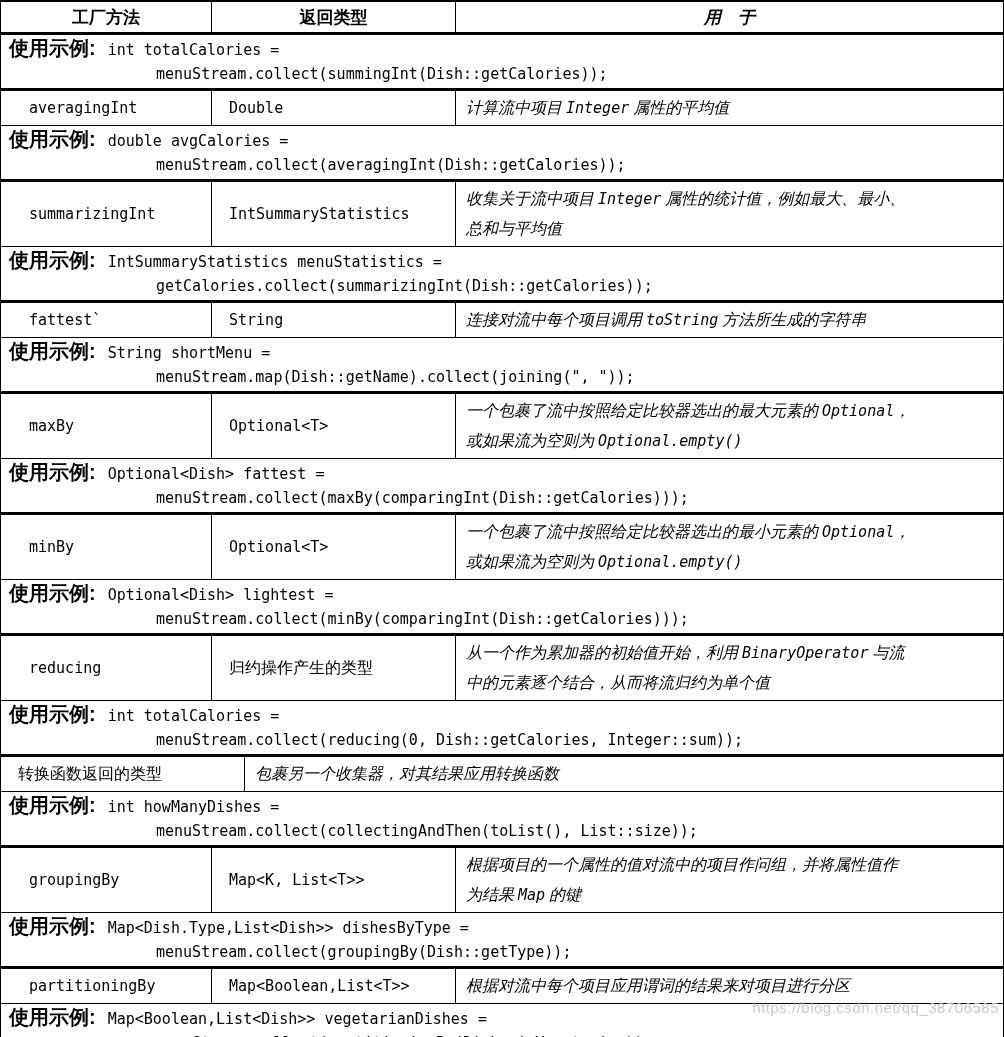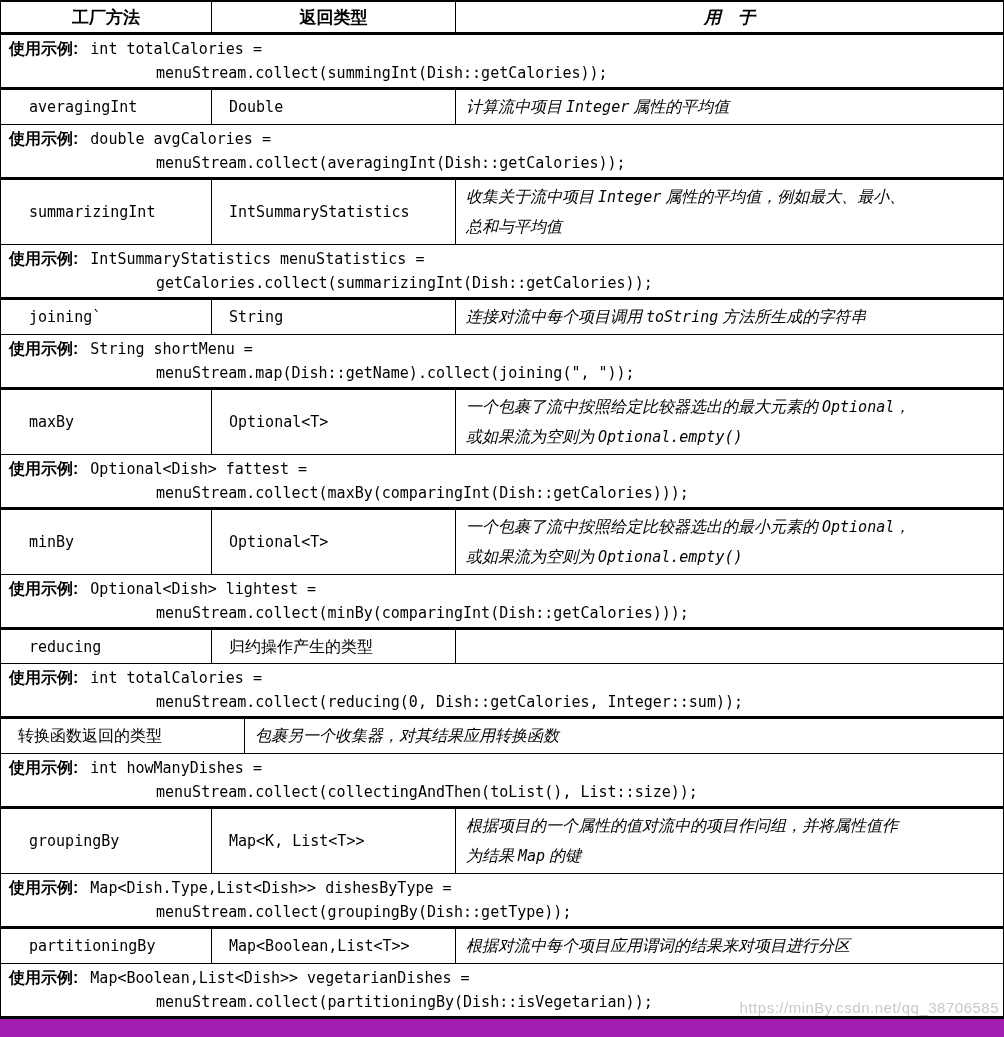--- a/index.html
+++ b/index.html
@@ -15,21 +15,21 @@
   .c{box-sizing:border-box;display:flex;align-items:center;}
   .c1{width:211px;border-right:1px solid #000;padding-left:28px;}
   .c2{width:244px;border-right:1px solid #000;padding-left:17px;}
   .c3{flex:1;padding:2px 10px 2px 10px;font-style:italic;}
   .header .c{justify-content:center;padding:0;}
   .th{font-family:"Liberation Sans","DejaVu Sans",sans-serif;font-weight:bold;font-size:17px;}
   .desc{line-height:30px;}
   .code{font-family:"DejaVu Sans Mono","Liberation Mono",monospace;font-size:15px;}
   .zh{font-family:"Liberation Serif","DejaVu Serif",serif;font-size:16px;}
   .prefix{font-family:"Liberation Sans","DejaVu Sans",sans-serif;font-weight:bold;
-          font-size:16px;margin-right:12px;white-space:nowrap;}
+          font-size:20px;margin-right:12px;white-space:nowrap;}
   .exline1{line-height:23px;display:flex;align-items:baseline;}
   .exline2{line-height:23px;padding-left:147px;}
   .watermark{position:absolute;top:999px;right:5px;
              font-family:"Liberation Sans","DejaVu Sans",sans-serif;font-size:15px;
              color:rgba(190,190,190,0.85);letter-spacing:0.5px;}
 </style>
 </head>
 <body>
 
 <div class="page">
@@ -66,33 +66,33 @@
           <div class="exline2"><span class="code">menuStream.collect(averagingInt(Dish::getCalories));</span></div>
         </div>
         <div class="row method">
           <div class="c c1">
             <span class="code">summarizingInt</span>
           </div>
           <div class="c c2">
             <div class="desc"><span class="code">IntSummaryStatistics</span></div>
           </div>
           <div class="c c3">
-            <div class="desc"><span class="zh">收集关于流中项目 </span><span class="code">Integer</span><span class="zh"> 属性的平均值，例如最大、最小、</span><br><span class="zh">总和与平均值</span></div>
+            <div class="desc"><span class="zh">收集关于流中项目 </span><span class="code">Integer</span><span class="zh"> 属性的统计值，例如最大、最小、</span><br><span class="zh">总和与平均值</span></div>
           </div>
         </div>
         <div class="row example">
           <div class="exline1">
             <span class="prefix">使用示例:</span>
             <span class="code">IntSummaryStatistics menuStatistics =</span>
           </div>
           <div class="exline2"><span class="code">getCalories.collect(summarizingInt(Dish::getCalories));</span></div>
         </div>
         <div class="row method">
           <div class="c c1">
-            <span class="code">joining`</span>
+            <span class="code">fattest`</span>
           </div>
           <div class="c c2">
             <div class="desc"><span class="code">String</span></div>
           </div>
           <div class="c c3">
             <div class="desc"><span class="zh">连接对流中每个项目调用 </span><span class="code">toString</span><span class="zh"> 方法所生成的字符串</span></div>
           </div>
         </div>
         <div class="row example">
           <div class="exline1">
@@ -136,20 +136,23 @@
             <span class="code">Optional&lt;Dish&gt; lightest =</span>
           </div>
           <div class="exline2"><span class="code">menuStream.collect(minBy(comparingInt(Dish::getCalories)));</span></div>
         </div>
         <div class="row method">
           <div class="c c1">
             <span class="code">reducing</span>
           </div>
           <div class="c c2">
             <div class="desc"><span class="zh">归约操作产生的类型</span></div>
+          </div>
+          <div class="c c3">
+            <div class="desc"><span class="zh">从一个作为累加器的初始值开始，利用 </span><span class="code">BinaryOperator</span><span class="zh"> 与流</span><br><span class="zh">中的元素逐个结合，从而将流归约为单个值</span></div>
           </div>
         </div>
         <div class="row example">
           <div class="exline1">
             <span class="prefix">使用示例:</span>
             <span class="code">int totalCalories =</span>
           </div>
           <div class="exline2"><span class="code">menuStream.collect(reducing(0, Dish::getCalories, Integer::sum));</span></div>
         </div>
         <div class="row method">
@@ -198,14 +201,14 @@
         </div>
         <div class="row example">
           <div class="exline1">
             <span class="prefix">使用示例:</span>
             <span class="code">Map&lt;Boolean,List&lt;Dish&gt;&gt; vegetarianDishes =</span>
           </div>
           <div class="exline2"><span class="code">menuStream.collect(partitioningBy(Dish::isVegetarian));</span></div>
         </div>
       </div>
   </div>
-  <div class="watermark">https://minBy.csdn.net/qq_38706585</div>
+  <div class="watermark">https://blog.csdn.net/qq_38706585</div>
 </div>
 
 </body></html>

